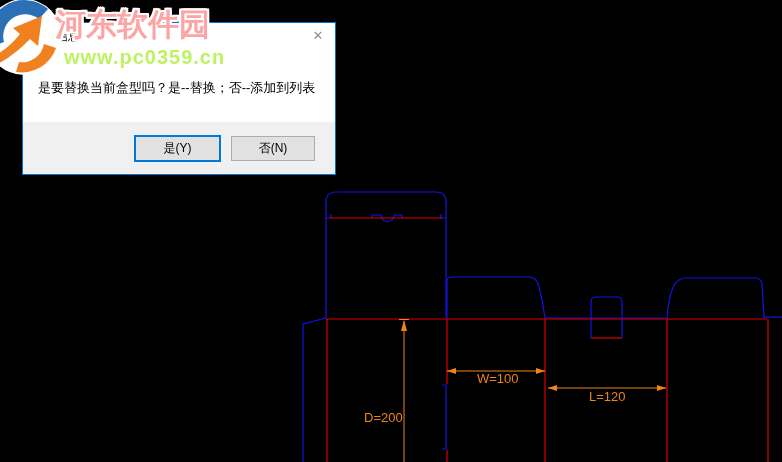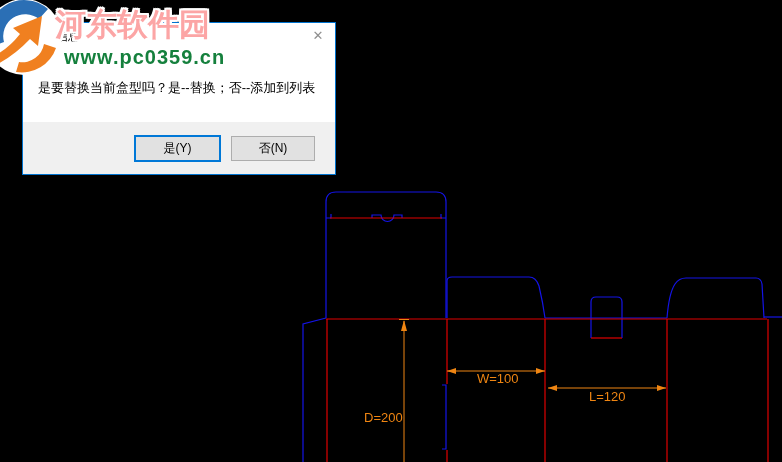--- a/index.html
+++ b/index.html
@@ -45,21 +45,21 @@
   .wm-logo{position:absolute;left:-14px;top:-8px}
   .wm-name{
     position:absolute;left:55px;top:4px;width:300px;
     font-size:31px;font-weight:bold;color:#fca5a5;
     text-shadow:-2px -2px 0 #fff,2px -2px 0 #fff,-2px 2px 0 #fff,2px 2px 0 #fff,
                  0 -2px 0 #fff,0 2px 0 #fff,-2px 0 0 #fff,2px 0 0 #fff;
     white-space:nowrap;
   }
   .wm-url{
     position:absolute;left:64px;top:46px;width:300px;
-    font-size:20px;font-weight:bold;color:#15803d;letter-spacing:1px;
+    font-size:20px;font-weight:bold;color:#bef264;letter-spacing:1px;
     text-shadow:-2px -2px 0 #fff,2px -2px 0 #fff,-2px 2px 0 #fff,2px 2px 0 #fff,
                  0 -2px 0 #fff,0 2px 0 #fff,-2px 0 0 #fff,2px 0 0 #fff;
     white-space:nowrap;
   }
 </style>
 </head>
 <body>
 
 <svg class="dieline" width="782" height="462" viewBox="0 0 782 462" xmlns="http://www.w3.org/2000/svg">
 

